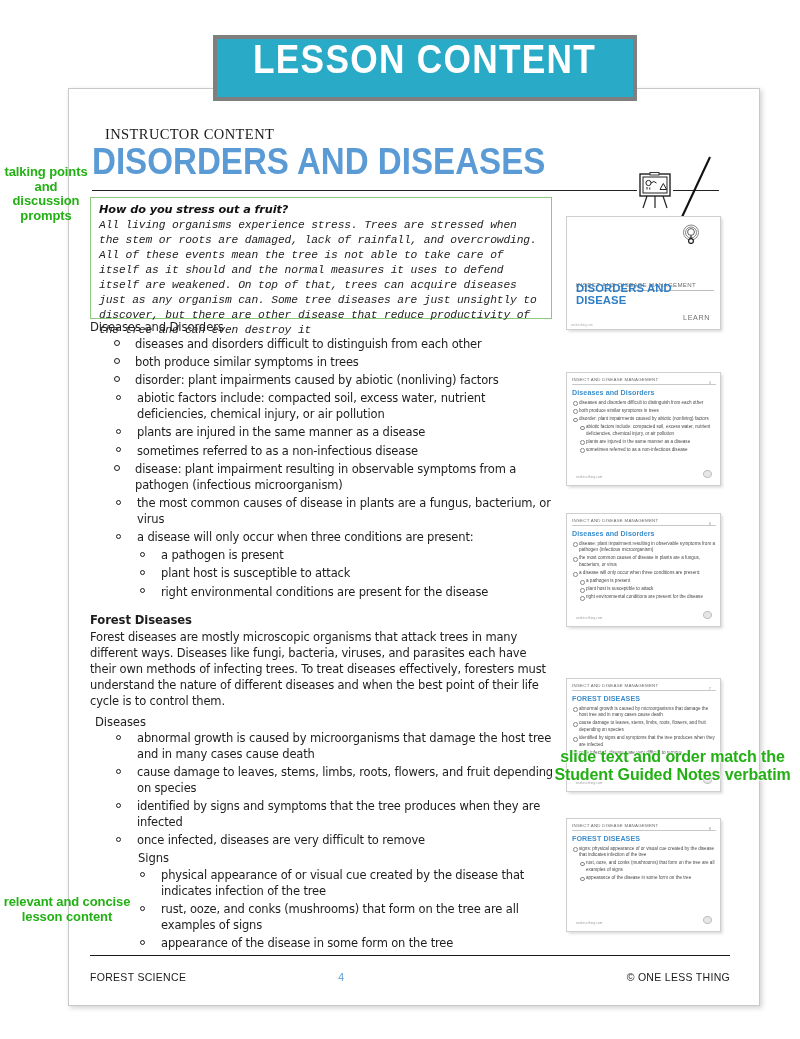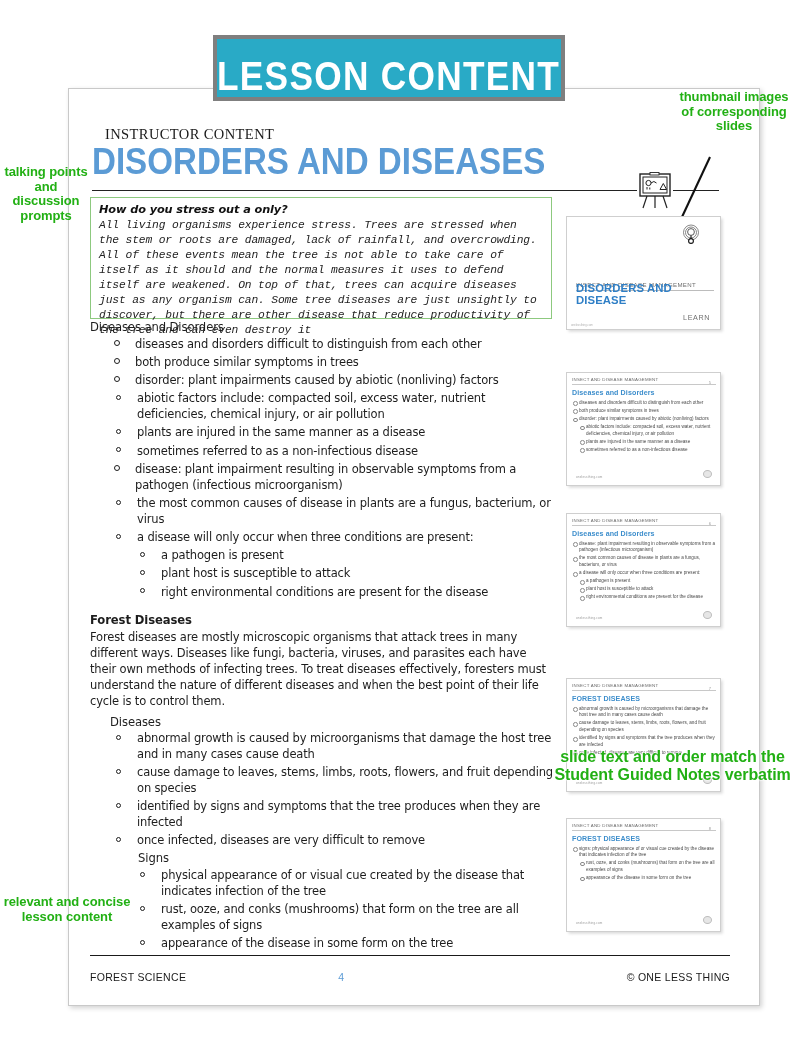--- a/index.html
+++ b/index.html
@@ -18,24 +18,24 @@
     width: 692px; height: 918px;
     background: #ffffff;
     border: 1px solid #c9c9c9;
     box-shadow: 2px 2px 5px rgba(0,0,0,0.18);
   }
 
   
   .banner {
     position: absolute;
     left: 213px; top: 35px;
-    width: 352px; height: 66px;
+    width: 424px; height: 66px;
     background: #29aac6;
     border: 4px solid #7f7f7f;
-    display: flex; align-items: flex-end; justify-content: center;
+    display: flex; align-items: flex-start; justify-content: center;
   }
   .banner-text {
     color: #ffffff;
     font-family: "Liberation Sans Narrow","Liberation Sans", sans-serif;
     font-weight: bold;
     font-size: 41px;
     letter-spacing: 1.5px;
     transform: scaleX(0.86);
     white-space: nowrap;
     line-height: 1;
@@ -104,21 +104,21 @@
     width: 465px;
     font-family: "DejaVu Sans", sans-serif;
     color: #1d1d1d;
   }
   .h-sec {
     font-size: 11.6px;
     margin: 0 0 1px 0;
     letter-spacing: -0.1px;
   }
   .h-sec.bold { font-weight: bold; margin-top: 13px; }
-  .h-sec.indent1 { margin-left: 20px; }
+  .h-sec.indent1 { margin-left: 5px; }
   .para {
     font-size: 11.5px;
     line-height: 1.38;
     letter-spacing: -0.15px;
     margin-top: 3px;
   }
   ul.lvl { list-style: none; margin: 0; padding: 0; }
   li.bullet {
     position: relative;
     font-size: 11.5px;
@@ -273,21 +273,21 @@
     <path d="M23 17.5 l3.3 -6 l3.3 6 z" fill="none" stroke="#222" stroke-width="1"></path>
     <path d="M10 24 l-4 12 M26 24 l4 12 M18 24 v12" stroke="#222" stroke-width="1.2" fill="none"></path>
   </svg>
 
   <svg class="callout-line" viewBox="0 0 110 110">
     <line x1="70" y1="2" x2="28" y2="92" stroke="#111" stroke-width="2.1"></line>
     <circle cx="26" cy="97" r="5.2" fill="#fff" stroke="#111" stroke-width="2.1"></circle>
   </svg>
 
   <div class="q-box">
-    <div class="q-title">How do you stress out a only?</div>
+    <div class="q-title">How do you stress out a fruit?</div>
     <div class="q-body">All living organisms experience stress. Trees are stressed when the stem or roots are damaged, lack of rainfall, and overcrowding. All of these events mean the tree is not able to take care of itself as it should and the normal measures it uses to defend itself are weakened. On top of that, trees can acquire diseases just as any organism can. Some tree diseases are just unsightly to discover, but there are other disease that reduce productivity of the tree and can even destroy it</div>
   </div>
 
   <div class="notes">
 
     <div class="h-sec">Diseases and Disorders</div>
 
     <ul class="lvl lvl1">
       <li class="bullet">
           <span class="bdot"></span>
@@ -482,21 +482,20 @@
             <li>rust, ooze, and conks (mushrooms) that form on the tree are all examples of signs</li>
             <li>appearance of the disease in some form on the tree</li>
           </ul>
         </li>
       </ul>
       <div class="t-printer"></div>
       <div class="t-foot">onelessthing.com</div>
     </div>
   </div>
 
-  <div class="annot annot-thumb">thumbnail images of corresponding slides</div>
   <div class="annot annot-talking">talking points and discussion prompts</div>
   <div class="annot annot-slidetext">slide text and order match the Student Guided Notes verbatim</div>
   <div class="annot annot-relevant">relevant and concise lesson content</div>
 
   <div class="footer-rule"></div>
   <div class="footer">
     <span>FOREST SCIENCE</span>
     <span class="pg">4</span>
     <span>© ONE LESS THING</span>
   </div>

